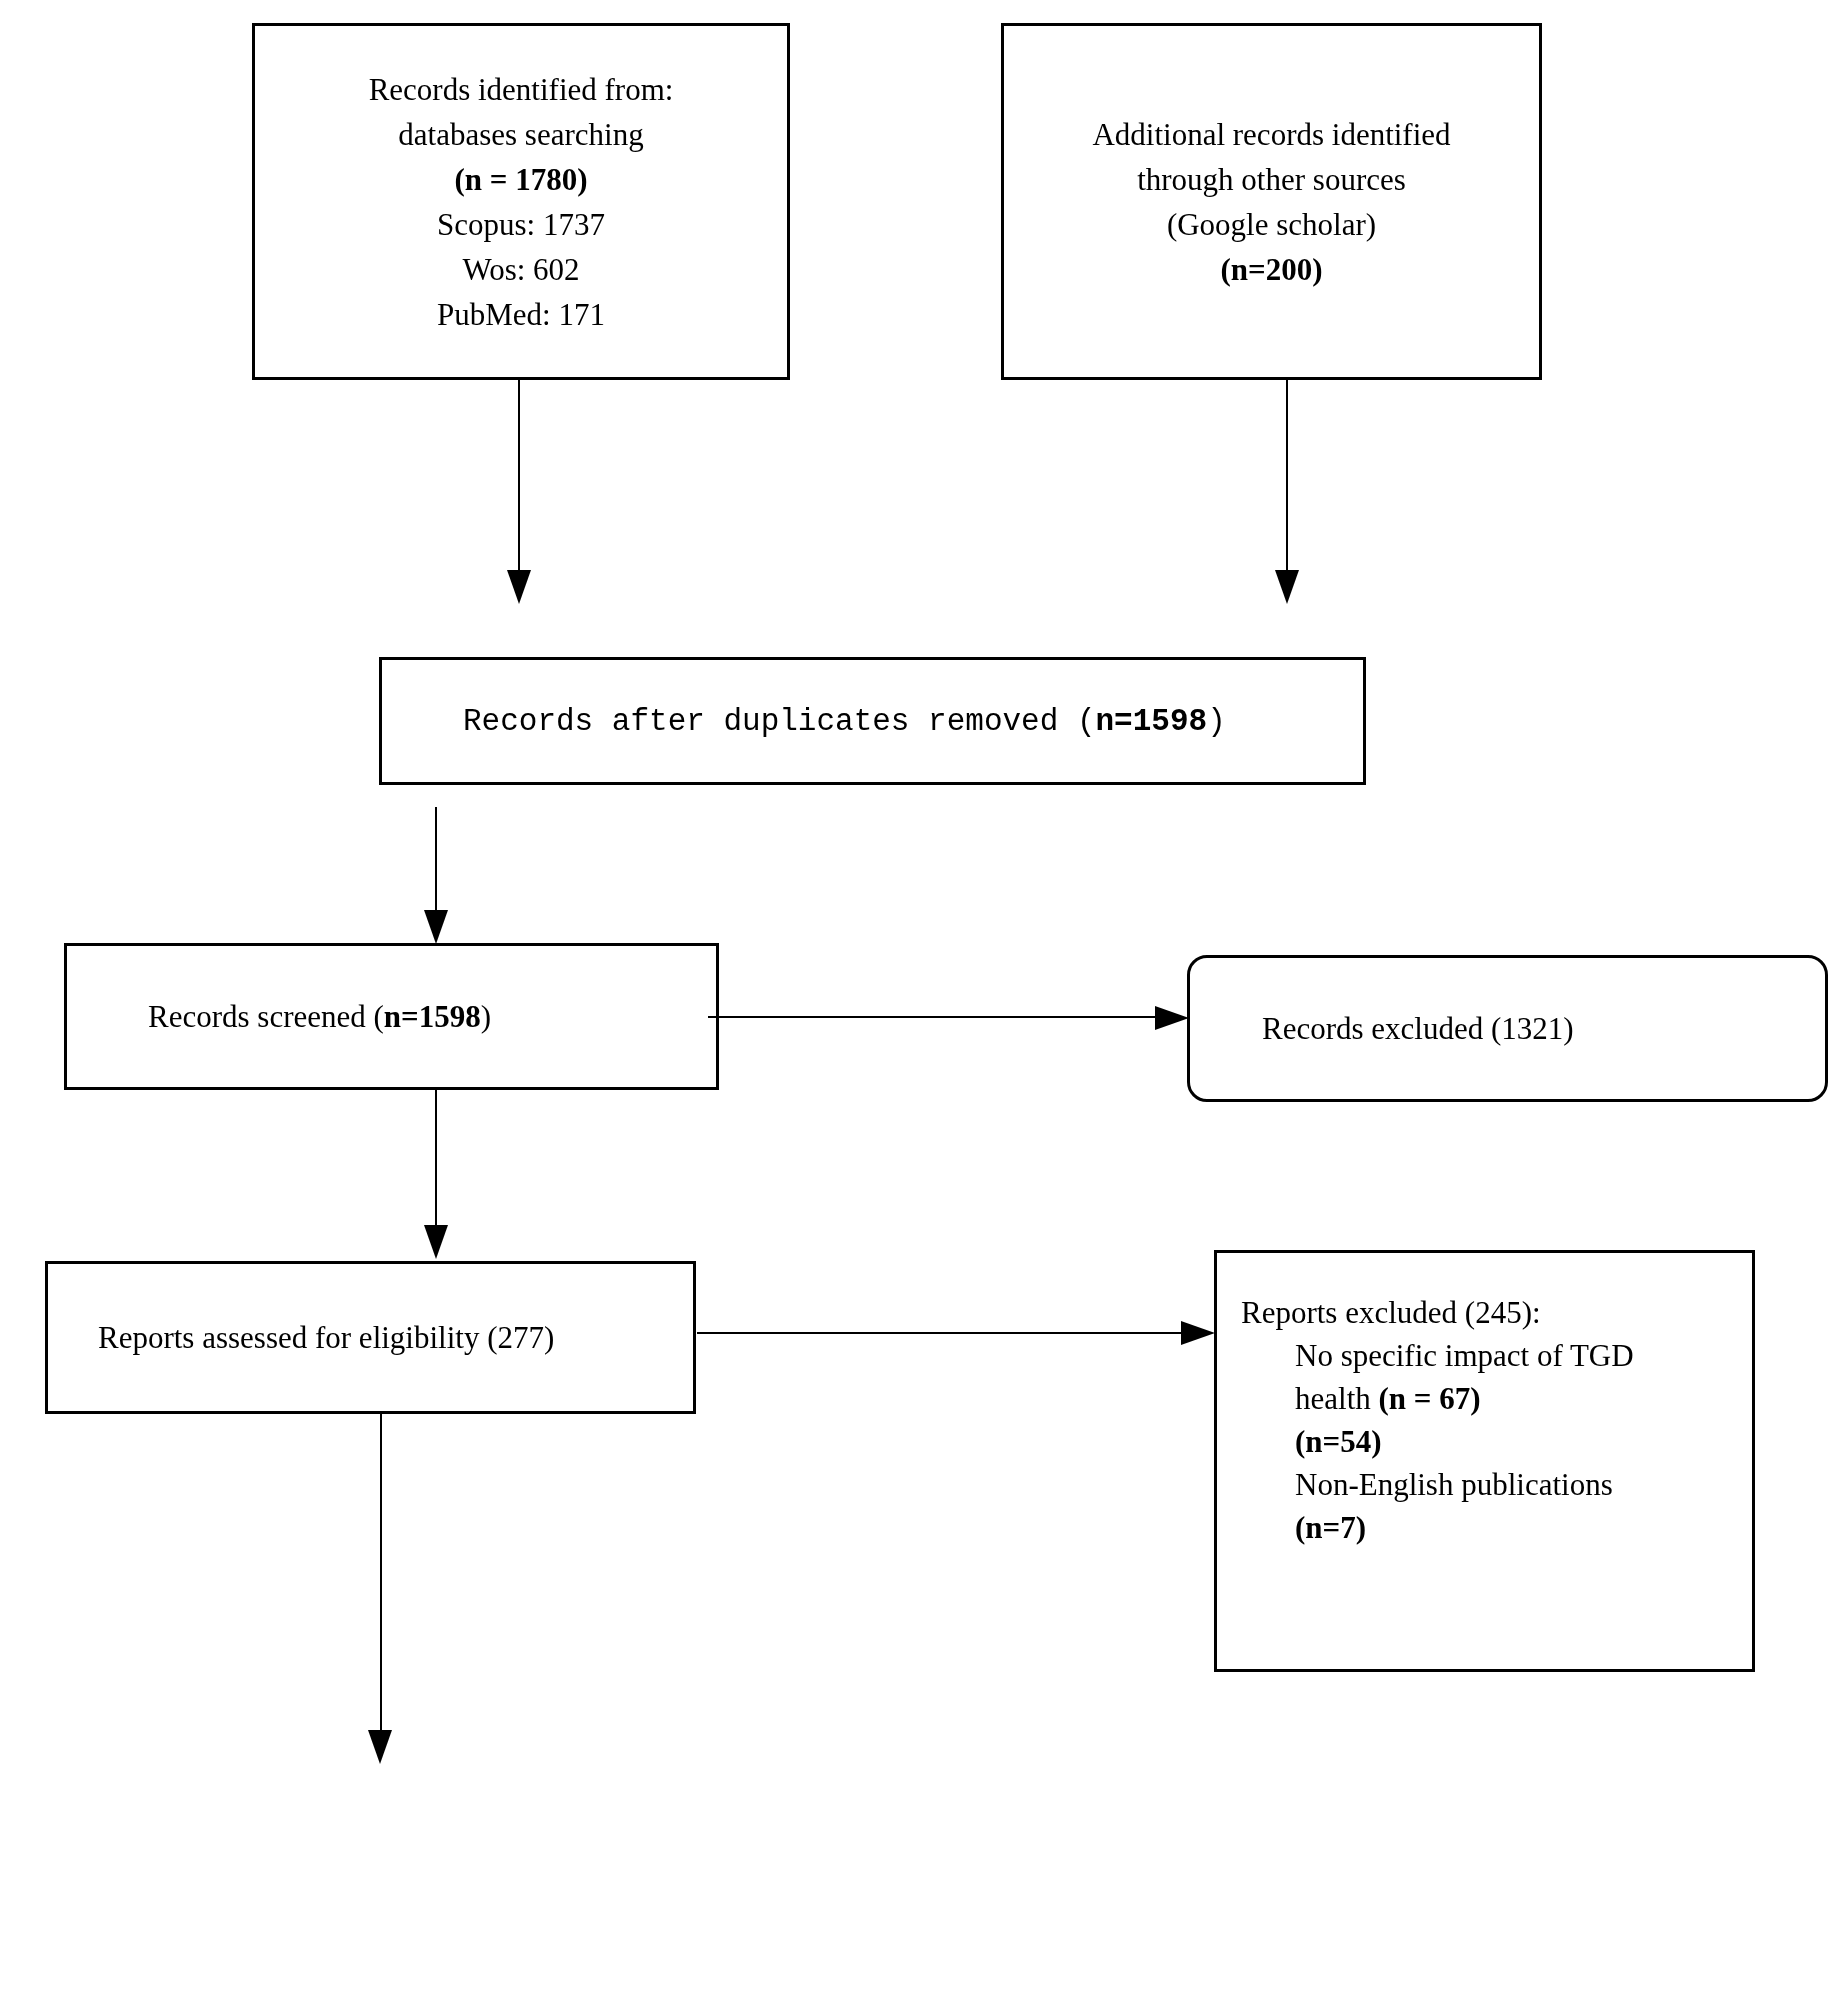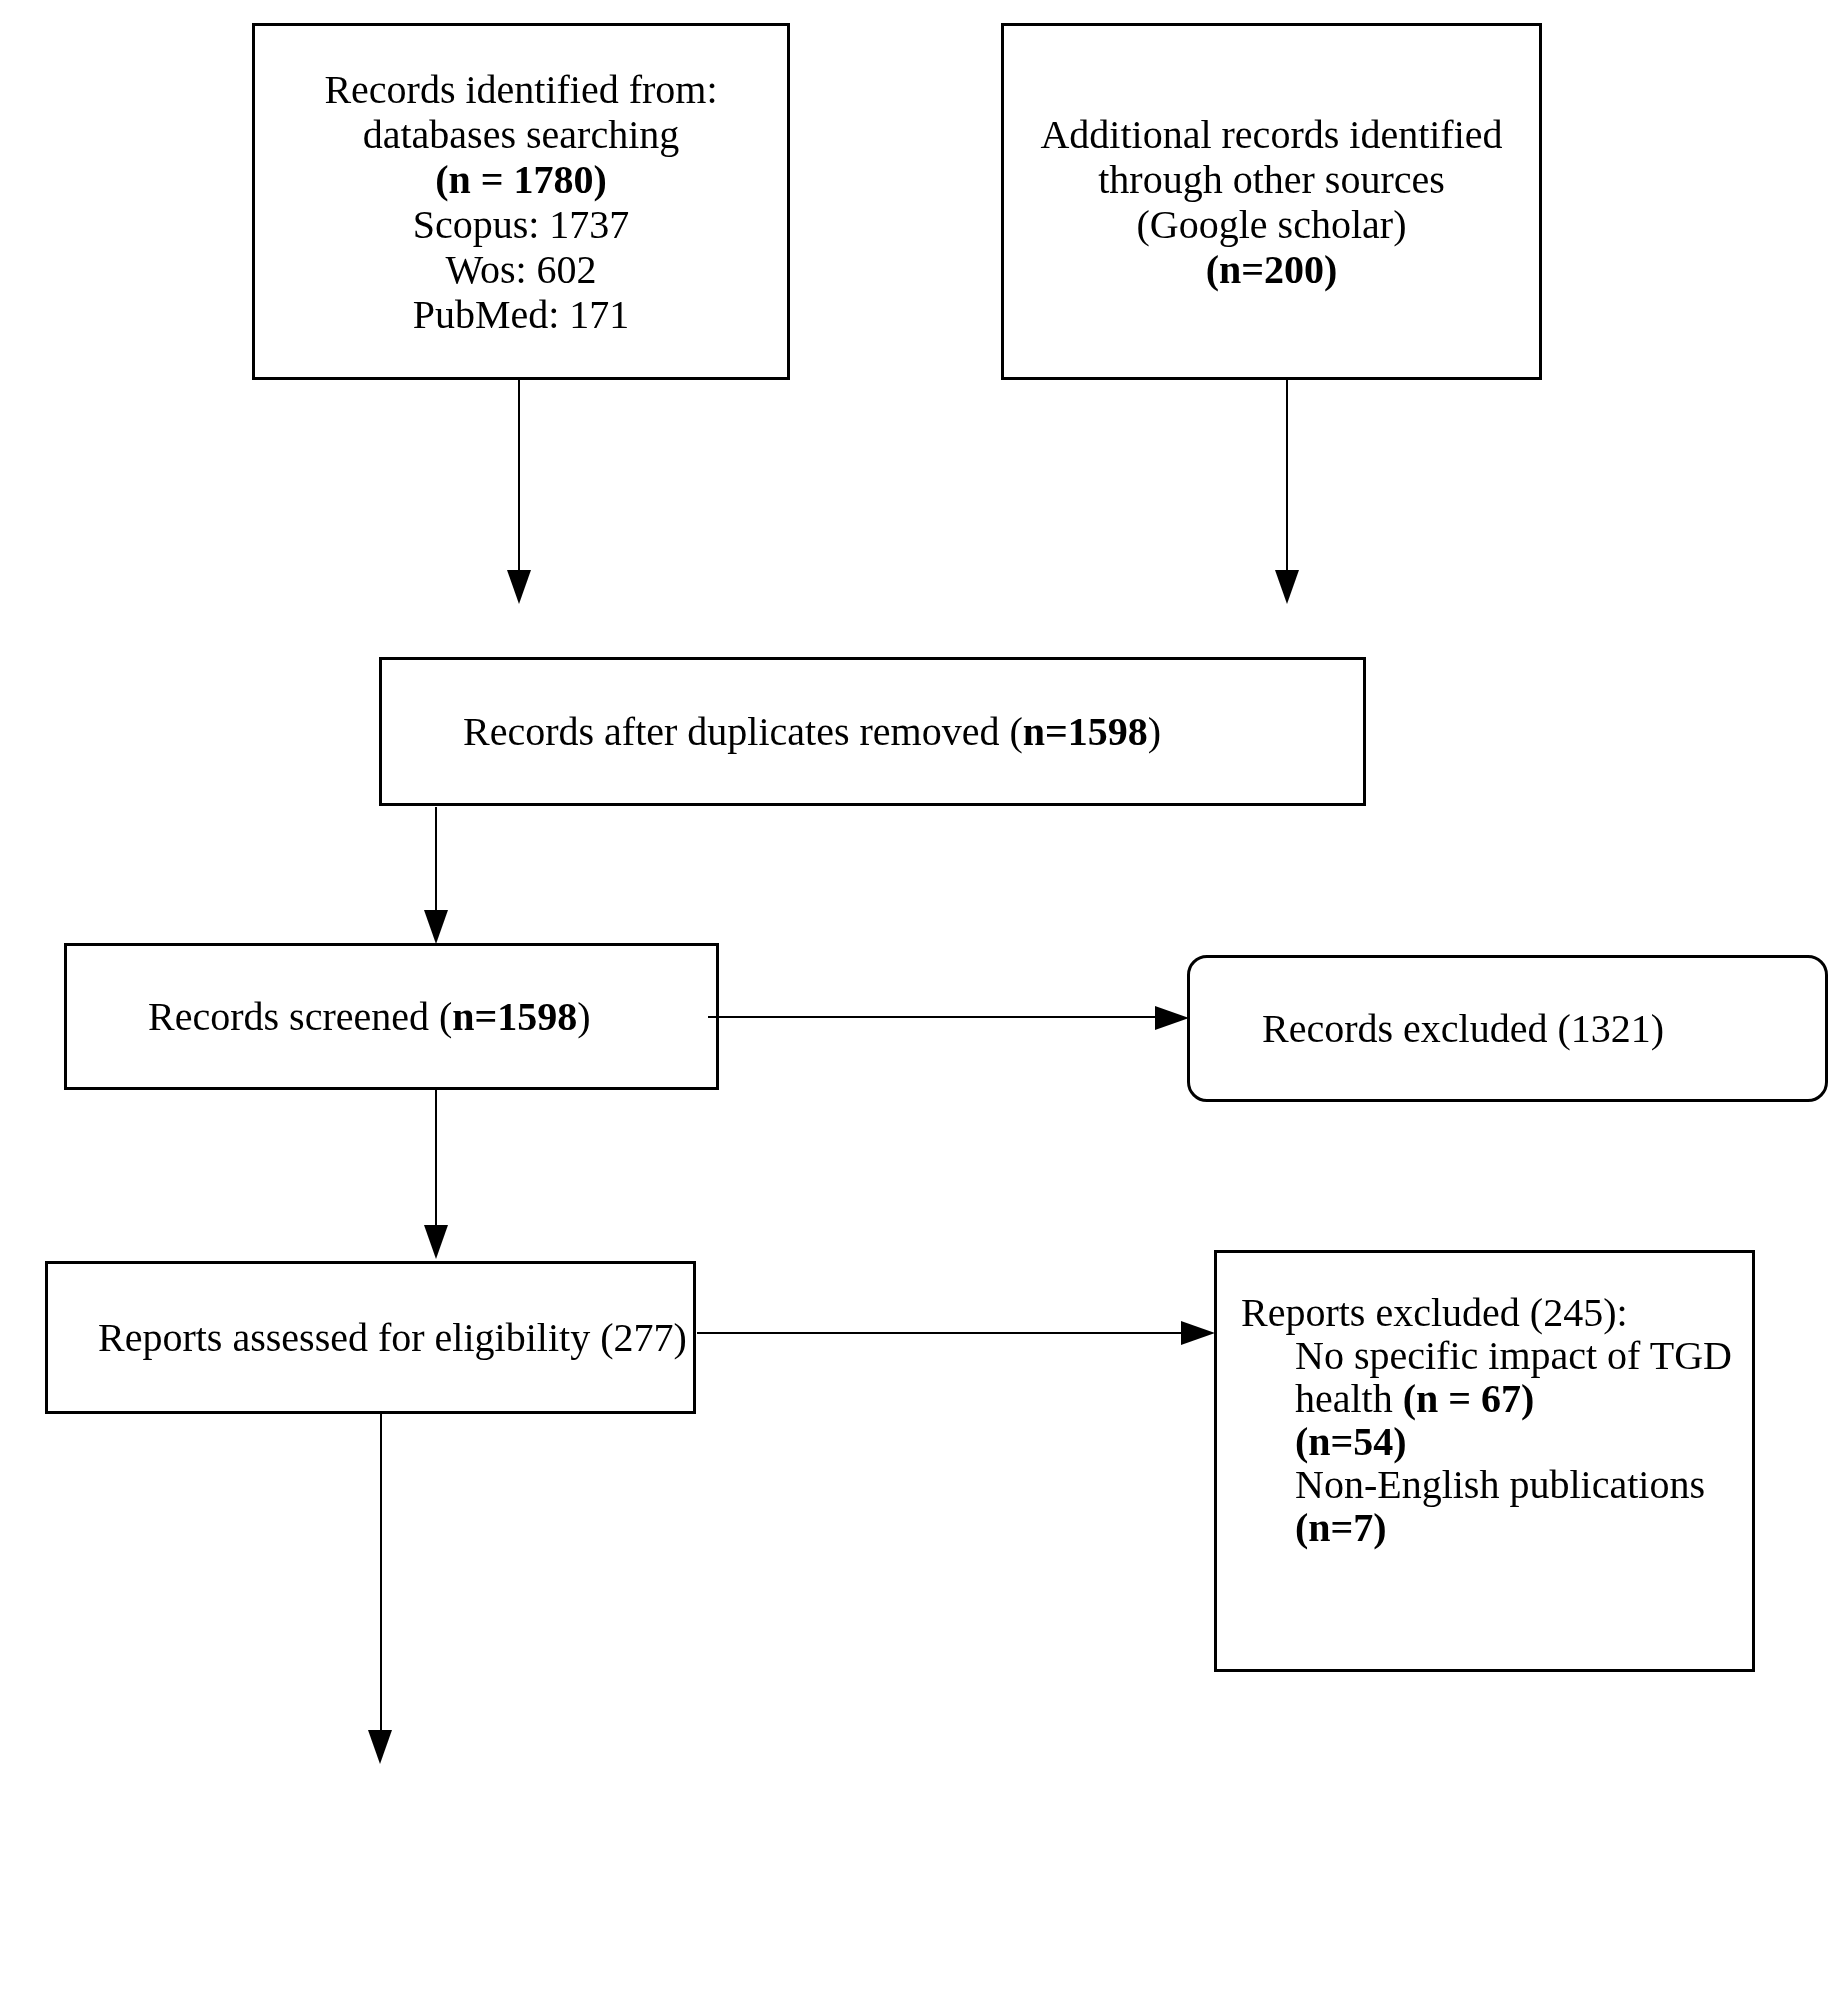--- a/index.html
+++ b/index.html
@@ -6,21 +6,21 @@
     margin: 0;
     padding: 0;
     background: #ffffff;
   }
   #canvas {
     position: relative;
     width: 1845px;
     height: 1995px;
     background: #ffffff;
     font-family: "Liberation Serif", "DejaVu Serif", serif;
-    font-size: 40px;
+    font-size: 31px;
     color: #000000;
   }
   .box {
     position: absolute;
     box-sizing: border-box;
     border: 3.8px solid #000000;
     background: #ffffff;
   }
   .center-box {
     display: flex;
@@ -47,21 +47,21 @@
   .head-right {
     position: absolute;
     width: 0; height: 0;
     border-top: 12.4px solid transparent;
     border-bottom: 12.4px solid transparent;
     border-left: 34px solid #000000;
   }
 
   #box-identified { left: 252px; top: 23px; width: 538px; height: 357px; }
   #box-additional { left: 1001px; top: 23px; width: 541px; height: 357px; }
-  #box-duplicates { left: 379px; top: 657px; width: 987px; height: 149px; padding-left: 81px; }
+  #box-duplicates { left: 379px; top: 657px; width: 987px; height: 128px; padding-left: 81px; font-family: Liberation Mono, monospace; }
   #box-screened { left: 64px; top: 943px; width: 655px; height: 147px; padding-left: 81px; text-align: center; }
   #box-records-excluded { left: 1187px; top: 955px; width: 641px; height: 147px; padding-left: 72px; border-radius: 20px; }
   #box-assessed { left: 45px; top: 1261px; width: 651px; height: 153px; padding-left: 50px; }
   #box-reports-excluded { left: 1214px; top: 1250px; width: 541px; height: 422px; padding: 38px 10.8px 0 24px; line-height: 43px; }
   #box-reports-excluded .indent { margin-left: 54px; }
   #box-included { left: 28px; top: 1766px; width: 708px; height: 215px; padding: 41px 16px 0 32px; line-height: 49px; }
 
   #arrow-v1-line { left: 518px; top: 380px; width: 2.2px; height: 193px; }
   #arrow-v1-head { left: 507px; top: 570px; }
   #arrow-v2-line { left: 1286px; top: 380px; width: 2.2px; height: 193px; }

